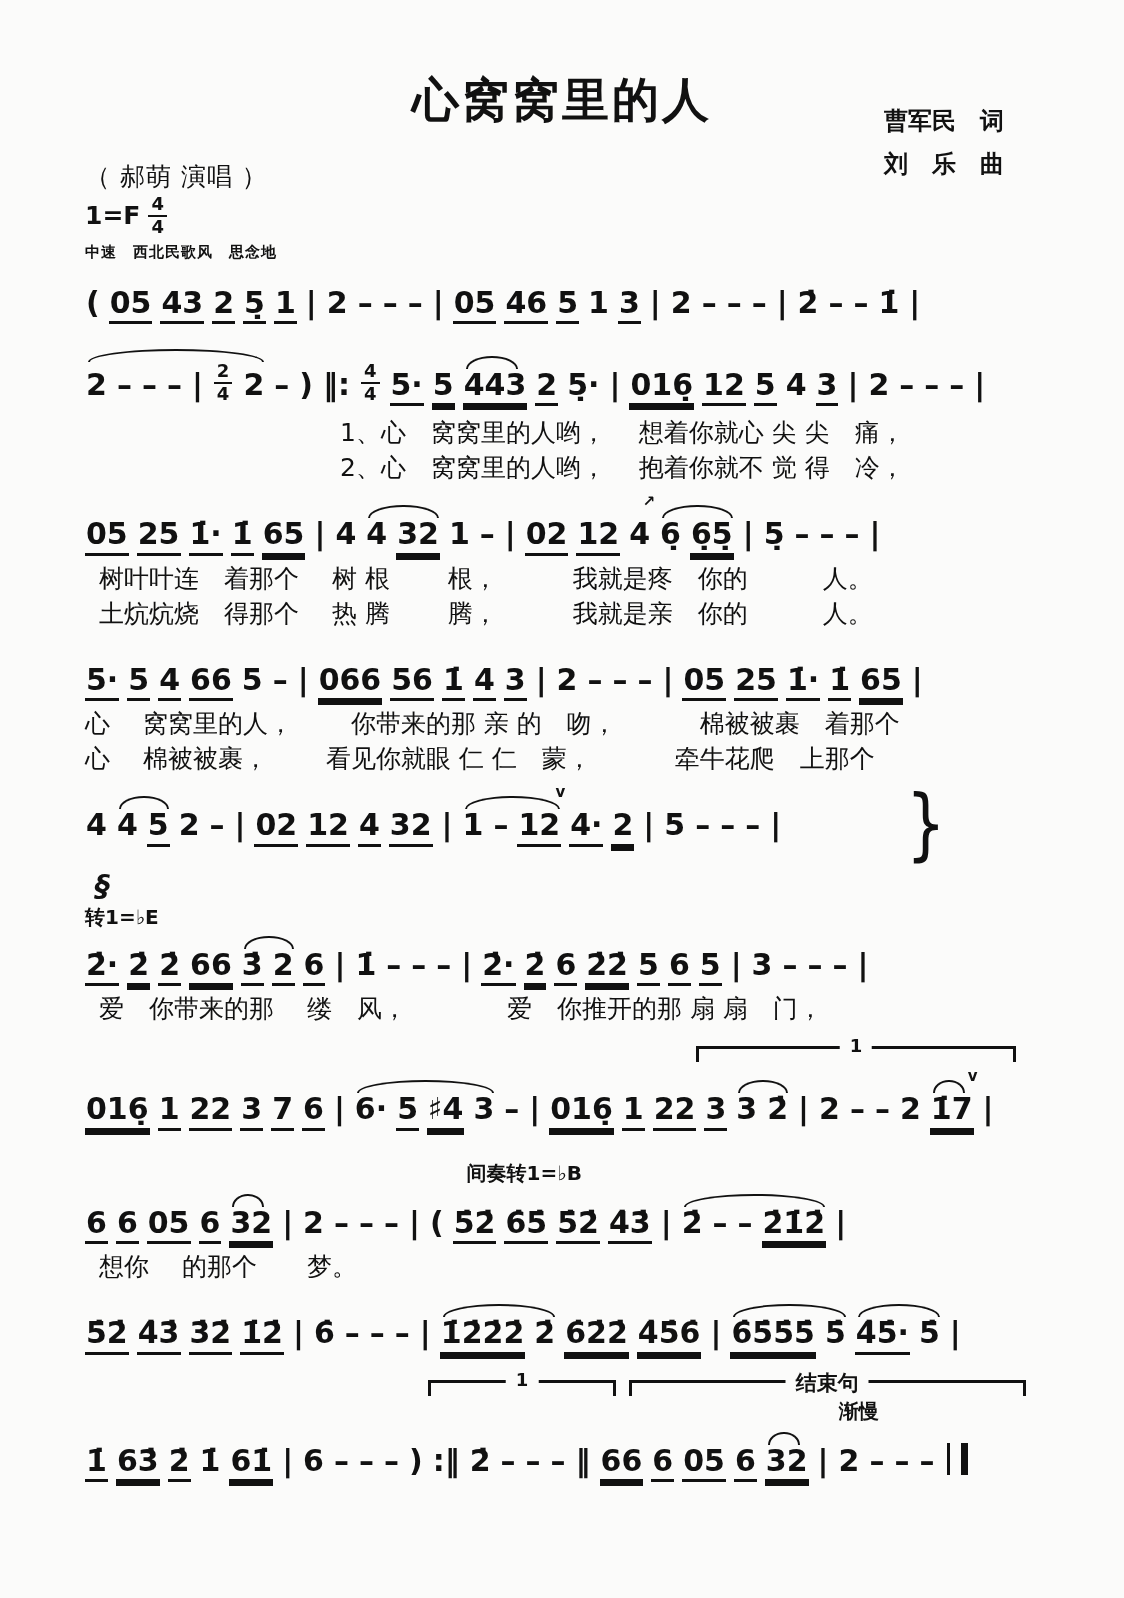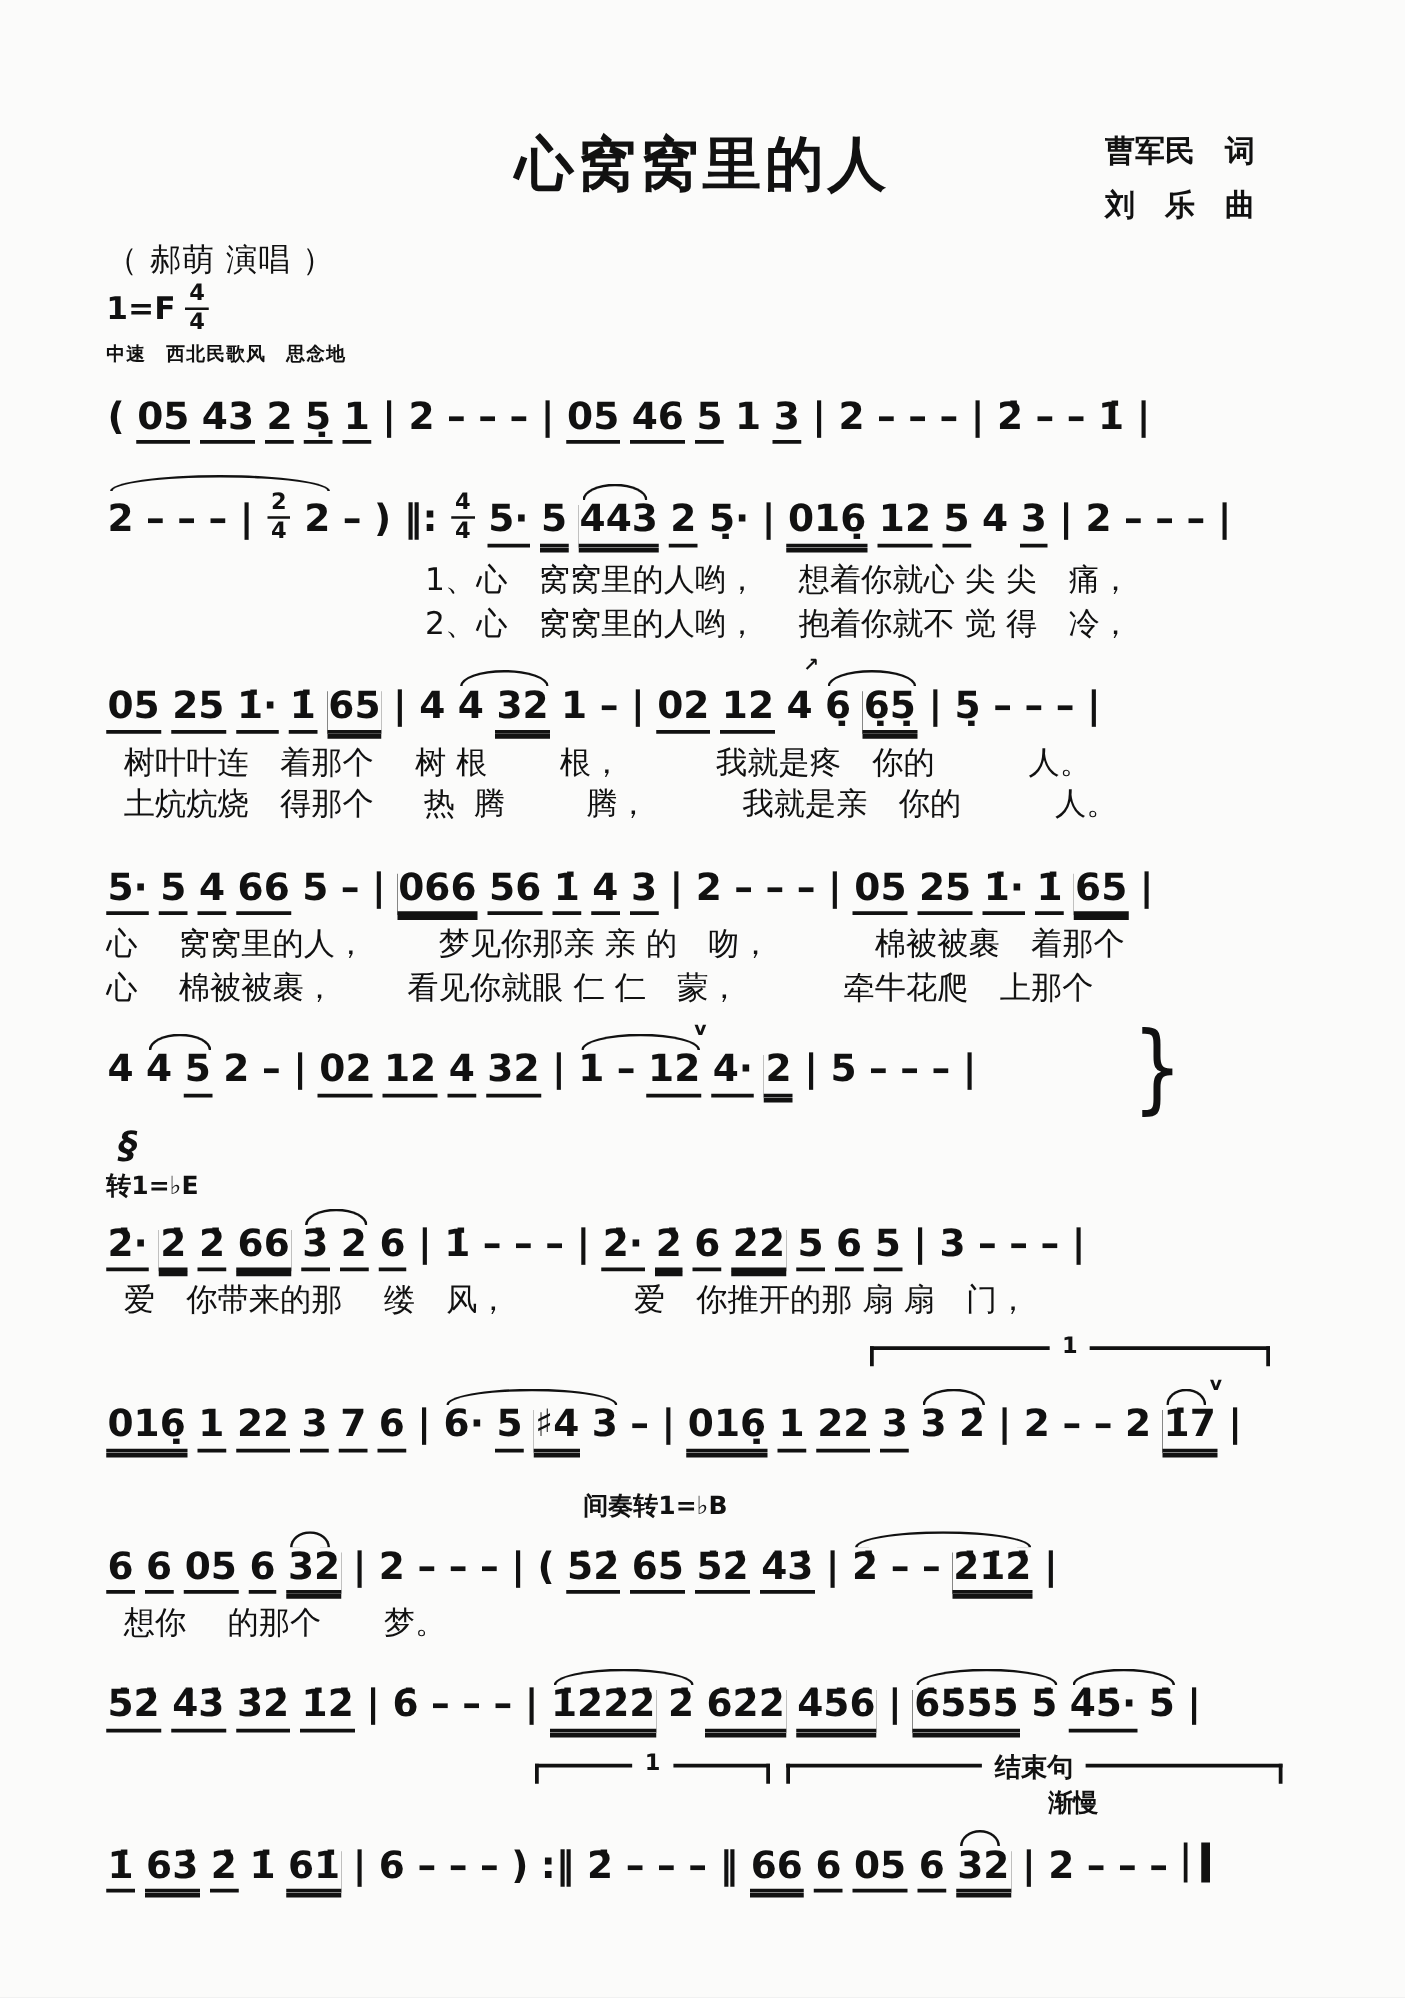--- a/index.html
+++ b/index.html
@@ -1,20 +1,20 @@
 <!DOCTYPE html>
 <html><head>
 <meta charset="utf-8">
 <style>
   html,body{margin:0;padding:0;background:#e9e9e9;}
   .page{position:relative;width:1124px;height:1598px;margin:0 auto;background:#fbfbfa;
         box-sizing:border-box;padding:0 85px;overflow:hidden;color:#111;
         font-family:"DejaVu Sans",sans-serif;}
   
-  .header{position:relative;padding-top:100px;}
+  .header{position:relative;padding-top:69px;}
   .title{text-align:center;font-size:47px;font-weight:bold;letter-spacing:3px;}
   .subtitle{font-size:25px;margin-top:28px;letter-spacing:1px;}
   .credits{position:absolute;top:100px;right:35px;font-size:24px;font-weight:bold;line-height:1.8;text-align:left;}
   .meta-row{margin-top:2px;font-size:25px;font-weight:bold;display:flex;align-items:center;}
   .tempo{font-size:15px;font-weight:bold;margin-top:6px;letter-spacing:1px;}
   
   #systems{margin-top:10px;}
   .system{position:relative;margin-bottom:18px;}
   .nline{position:relative;font-size:30px;font-weight:bold;line-height:1.05;
          padding:15px 0 5px;white-space:nowrap;}
@@ -76,25 +76,25 @@
             </span><span class="tok plain">2</span></span><span class="tok plain">–</span><span class="tok plain">)</span><span class="tok plain">‖:</span><span class="ts">
             <span class="tstop">4</span>
             <span>4</span>
           </span><span class="tok u1">5·</span><span class="tok u2">5</span><span class="tok u2 a1">443</span><span class="tok u1">2</span><span class="tok plain">5̣·</span><span class="tok plain">|</span><span class="tok u2">016̣</span><span class="tok u1">12</span><span class="tok u1">5</span><span class="tok plain">4</span><span class="tok u1">3</span><span class="tok plain">|</span><span class="tok plain">2</span><span class="tok plain">–</span><span class="tok plain">–</span><span class="tok plain">–</span><span class="tok plain">|</span></div>
         <div class="lyric" style="padding-left: 255px;">1、心　窝窝里的人哟，　 想着你就心 尖 尖　痛，</div>
         <div class="lyric" style="padding-left: 255px;">2、心　窝窝里的人哟，　 抱着你就不 觉 得　冷，</div>
       </div>
       <div class="system">
         <div class="nline"><span class="tok u1">05</span><span class="tok u1">25</span><span class="tok u1">1̇·</span><span class="tok u1">1̇</span><span class="tok u2">65</span><span class="tok plain">|</span><span class="tok plain">4</span><span class="arcgrp"><span class="tok plain">4</span><span class="tok u2">32</span></span><span class="tok plain">1</span><span class="tok plain">–</span><span class="tok plain">|</span><span class="tok u1">02</span><span class="tok u1">12</span><span class="tok">4<span class="supmark">↗</span></span><span class="arcgrp"><span class="tok plain">6̣</span><span class="tok u2">6̣5̣</span></span><span class="tok plain">|</span><span class="tok plain">5̣</span><span class="tok plain">–</span><span class="tok plain">–</span><span class="tok plain">–</span><span class="tok plain">|</span></div>
         <div class="lyric" style="padding-left: 14px;">树叶叶连　着那个　 树 根　　 根，　　　我就是疼　你的　　　人。</div>
-        <div class="lyric" style="padding-left: 14px; font-family: Liberation Mono, monospace;">土炕炕烧　得那个　 热 腾　　 腾，　　　我就是亲　你的　　　人。</div>
+        <div class="lyric" style="padding-left: 14px;">土炕炕烧　得那个　 热 腾　　 腾，　　　我就是亲　你的　　　人。</div>
       </div>
       <div class="system">
         <div class="nline"><span class="tok u1">5·</span><span class="tok u1">5</span><span class="tok u1">4</span><span class="tok u1">66</span><span class="tok plain">5</span><span class="tok plain">–</span><span class="tok plain">|</span><span class="tok u2">066</span><span class="tok u1">56</span><span class="tok u1">1̇</span><span class="tok u1">4</span><span class="tok u1">3</span><span class="tok plain">|</span><span class="tok plain">2</span><span class="tok plain">–</span><span class="tok plain">–</span><span class="tok plain">–</span><span class="tok plain">|</span><span class="tok u1">05</span><span class="tok u1">25</span><span class="tok u1">1̇·</span><span class="tok u1">1̇</span><span class="tok u2">65</span><span class="tok plain">|</span></div>
-        <div class="lyric">心　 窝窝里的人，　　 梦见你那亲 亲 的　吻，　　　 棉被被裹　着那个</div>
+        <div class="lyric">心　 窝窝里的人，　　 你带来的那 亲 的　吻，　　　 棉被被裹　着那个</div>
         <div class="lyric">心　 棉被被裹，　　 看见你就眼 仁 仁　蒙，　　　 牵牛花爬　上那个</div>
       </div>
       <div class="system">
         <div class="nline"><span class="tok plain">4</span><span class="arcgrp"><span class="tok plain">4</span><span class="tok u1">5</span></span><span class="tok plain">2</span><span class="tok plain">–</span><span class="tok plain">|</span><span class="tok u1">02</span><span class="tok u1">12</span><span class="tok u1">4</span><span class="tok u1">32</span><span class="tok plain">|</span><span class="arcgrp"><span class="tok plain">1</span><span class="tok plain">–</span><span class="tok u1">12<span class="supmark">v</span></span></span><span class="tok u1">4·</span><span class="tok u2">2</span><span class="tok plain">|</span><span class="tok plain">5</span><span class="tok plain">–</span><span class="tok plain">–</span><span class="tok plain">–</span><span class="tok plain">|</span></div>
         <div class="brace">}</div>
       </div>
       <div class="system">
         <div class="marks" style="height: 64px;">
           <div class="mark segno" style="left: 10px; top: -2px;">§</div>
           <div class="mark text" style="left: 0px; top: 34px;">转1=♭E</div>

